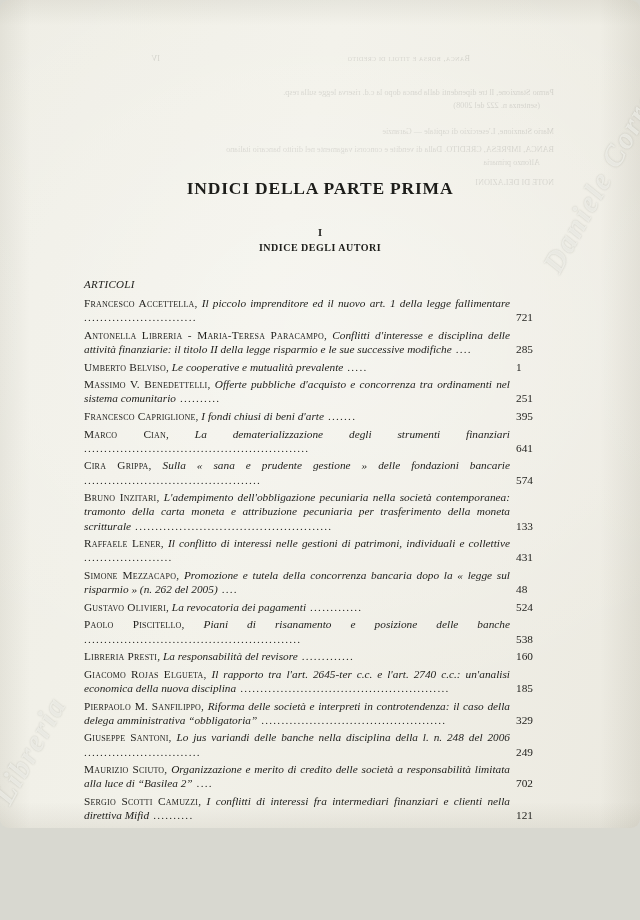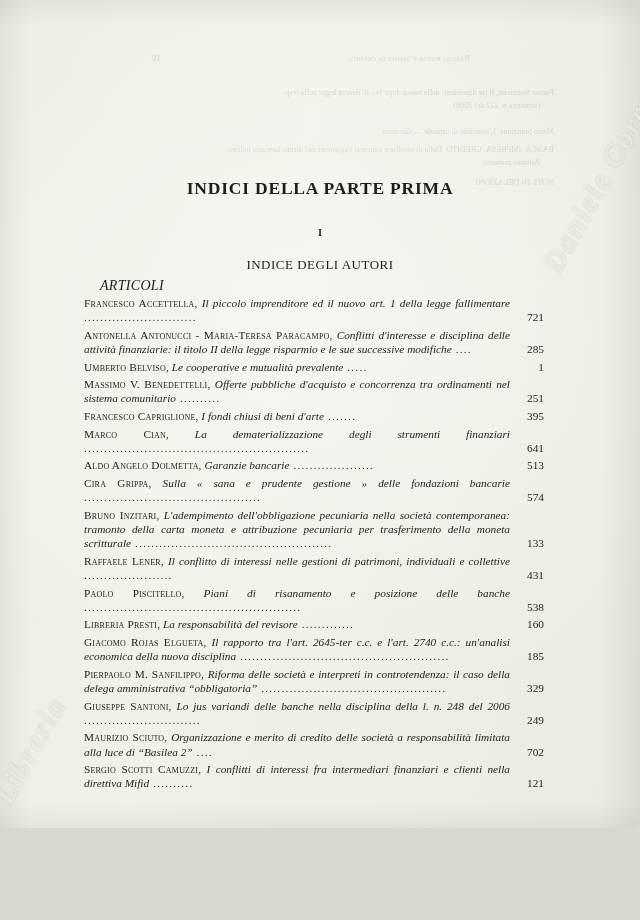--- a/index.html
+++ b/index.html
@@ -80,32 +80,32 @@
     position: absolute;
     left: 0; right: 0;
     top: 227px;
     text-align: center;
     font-size: 10.5px;
     font-weight: bold;
   }
   .sec-title {
     position: absolute;
     left: 0; right: 0;
-    top: 257px;
+    top: 242px;
     text-align: center;
-    font-size: 13px;
-    font-weight: normal;
+    font-size: 10px;
+    font-weight: bold;
     letter-spacing: 0.5px;
   }
   .group-label {
     position: absolute;
-    left: 100px;
+    left: 84px;
     top: 278px;
     font-style: italic;
-    font-size: 14px;
+    font-size: 11px;
     letter-spacing: 0.3px;
   }
 
   .entries {
     position: absolute;
     left: 84px;
     top: 296px;
     width: 472px;
   }
   .entry {
@@ -125,24 +125,24 @@
     letter-spacing: 0.2px;
   }
   .ttl {
     font-style: italic;
   }
   .dots {
     letter-spacing: 1.2px;
   }
   .page-no {
     position: absolute;
-    right: 12px;
+    right: 0;
     bottom: 0;
     font-size: 11.3px;
-    text-align: right;
+    text-align: left;
     width: 40px;
   }
 
   
   .wm {
     position: absolute;
     color: rgba(245,245,240,0.72);
     font-family: "Liberation Serif", serif;
     font-style: italic;
     font-weight: bold;
@@ -190,54 +190,58 @@
     <div class="sec-num">I</div>
     <div class="sec-title">INDICE DEGLI AUTORI</div>
     <div class="group-label">ARTICOLI</div>
 
     <div class="entries" id="entries">
         <div class="entry">
           <div class="txt"><span class="author">Francesco Accettella,</span><span class="ttl"> Il piccolo imprenditore ed il nuovo art. 1 della legge fallimentare</span><span class="dots"> ............................</span></div>
           <span class="page-no">721</span>
         </div>
         <div class="entry">
-          <div class="txt"><span class="author">Antonella Antonucci - Maria-Teresa Paracampo,</span><span class="ttl"> Conflitti d'interesse e disciplina delle attività finanziarie: il titolo II della legge risparmio e le sue successive modifiche</span><span class="dots"> ....</span></div>
+          <div class="txt"><span class="author">Antonella Libreria - Maria-Teresa Paracampo,</span><span class="ttl"> Conflitti d'interesse e disciplina delle attività finanziarie: il titolo II della legge risparmio e le sue successive modifiche</span><span class="dots"> ....</span></div>
           <span class="page-no">285</span>
         </div>
         <div class="entry">
           <div class="txt"><span class="author">Umberto Belviso,</span><span class="ttl"> Le cooperative e mutualità prevalente</span><span class="dots"> .....</span></div>
           <span class="page-no">1</span>
         </div>
         <div class="entry">
           <div class="txt"><span class="author">Massimo V. Benedettelli,</span><span class="ttl"> Offerte pubbliche d'acquisto e concorrenza tra ordinamenti nel sistema comunitario</span><span class="dots"> ..........</span></div>
           <span class="page-no">251</span>
         </div>
         <div class="entry">
           <div class="txt"><span class="author">Francesco Capriglione,</span><span class="ttl"> I fondi chiusi di beni d'arte</span><span class="dots"> .......</span></div>
           <span class="page-no">395</span>
         </div>
         <div class="entry">
           <div class="txt"><span class="author">Marco Cian,</span><span class="ttl"> La dematerializzazione degli strumenti finanziari</span><span class="dots"> ........................................................</span></div>
           <span class="page-no">641</span>
         </div>
         <div class="entry">
-          <div class="txt"><span class="author">Aldo Angelo Dolmetta,</span><span class="ttl"> Garanzie bancarie</span><span class="dots"> ....................</span></div>
-          <span class="page-no">513</span>
-        </div>
-        <div class="entry">
           <div class="txt"><span class="author">Cira Grippa,</span><span class="ttl"> Sulla « sana e prudente gestione » delle fondazioni bancarie</span><span class="dots"> ............................................</span></div>
           <span class="page-no">574</span>
         </div>
         <div class="entry">
           <div class="txt"><span class="author">Bruno Inzitari,</span><span class="ttl"> L'adempimento dell'obbligazione pecuniaria nella società contemporanea: tramonto della carta moneta e attribuzione pecuniaria per trasferimento della moneta scritturale</span><span class="dots"> .................................................</span></div>
           <span class="page-no">133</span>
         </div>
         <div class="entry">
           <div class="txt"><span class="author">Raffaele Lener,</span><span class="ttl"> Il conflitto di interessi nelle gestioni di patrimoni, individuali e collettive</span><span class="dots"> ......................</span></div>
           <span class="page-no">431</span>
+        </div>
+        <div class="entry">
+          <div class="txt"><span class="author">Simone Mezzacapo,</span><span class="ttl"> Promozione e tutela della concorrenza bancaria dopo la « legge sul risparmio » (n. 262 del 2005)</span><span class="dots"> ....</span></div>
+          <span class="page-no">48</span>
+        </div>
+        <div class="entry">
+          <div class="txt"><span class="author">Gustavo Olivieri,</span><span class="ttl"> La revocatoria dei pagamenti</span><span class="dots"> .............</span></div>
+          <span class="page-no">524</span>
         </div>
         <div class="entry">
           <div class="txt"><span class="author">Paolo Piscitello,</span><span class="ttl"> Piani di risanamento e posizione delle banche</span><span class="dots"> ......................................................</span></div>
           <span class="page-no">538</span>
         </div>
         <div class="entry">
           <div class="txt"><span class="author">Libreria Presti,</span><span class="ttl"> La responsabilità del revisore</span><span class="dots"> .............</span></div>
           <span class="page-no">160</span>
         </div>
         <div class="entry">

